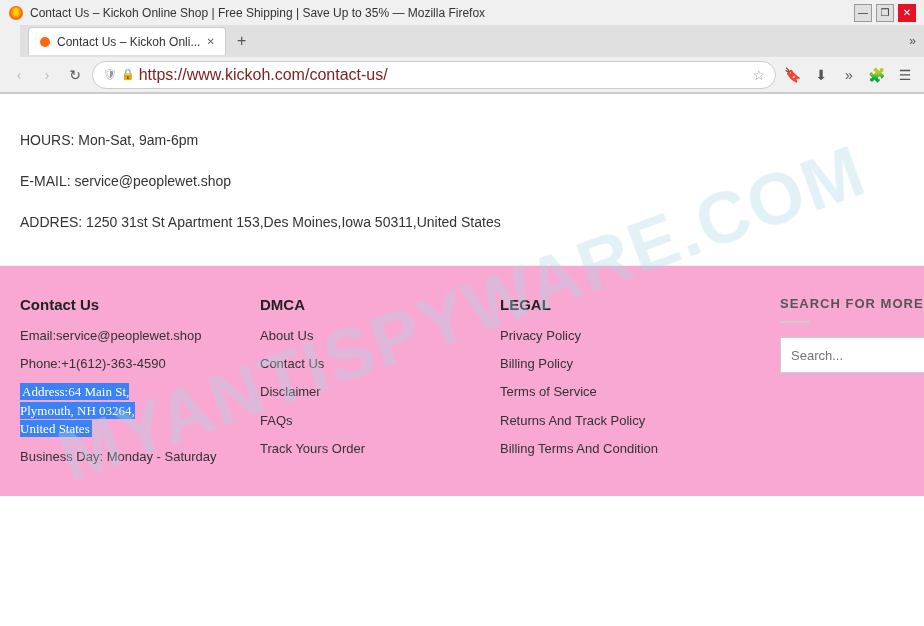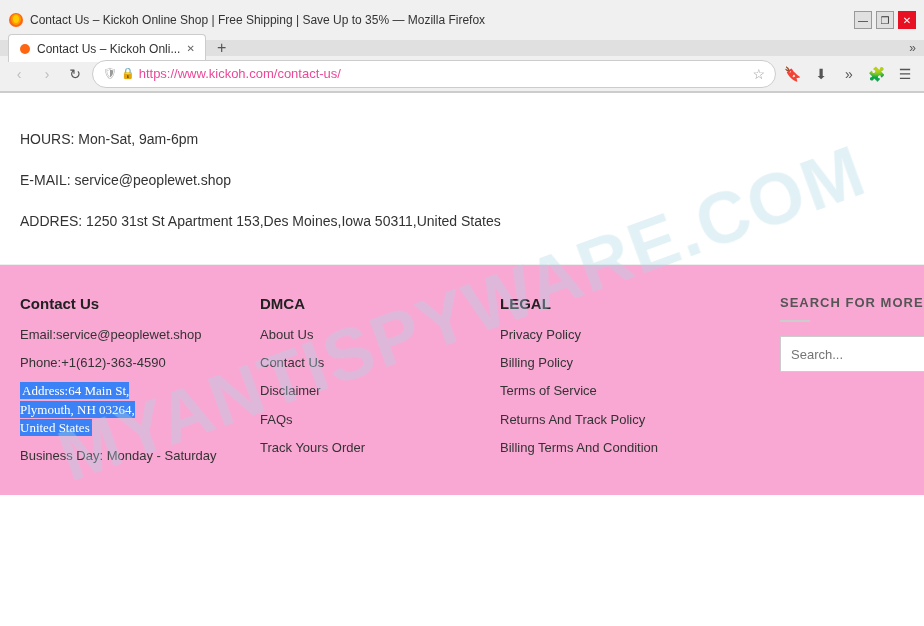--- a/index.html
+++ b/index.html
@@ -9,21 +9,21 @@
     .browser-chrome {
       background: #f0f0f0;
       border-bottom: 1px solid #ccc;
       user-select: none;
     }
     .title-bar {
       display: flex;
       align-items: center;
       padding: 0 8px;
       background: #f0f0f0;
-      height: 40px;
+      height: 25px;
       justify-content: space-between;
     }
     .title-bar-left {
       display: flex;
       align-items: center;
       gap: 6px;
     }
     .title-text {
       font-size: 12px;
       color: #333;
@@ -44,22 +44,23 @@
       cursor: pointer;
     }
     .win-btn.close { background: #e81123; color: #fff; border-color: #e81123; }
 
     
     .tab-bar {
       display: flex;
       align-items: center;
       background: #e0e0e0;
       padding: 0 8px;
-      height: 16px;
+      height: 32px;
       gap: 4px;
+      margin-left: 20px;
     }
     .tab {
       display: flex;
       align-items: center;
       background: #fff;
       border: 1px solid #ccc;
       border-bottom: none;
       padding: 4px 10px;
       font-size: 12px;
       height: 28px;
@@ -116,21 +117,21 @@
       align-items: center;
       background: #fff;
       border: 1px solid #ccc;
       border-radius: 20px;
       padding: 3px 10px;
       height: 28px;
       gap: 4px;
     }
     .url-bar .shield { color: #999; font-size: 11px; }
     .url-bar .lock { color: #999; font-size: 11px; }
-    .url-text { font-size: 13px; color: #ec4899; flex: 1; }
+    .url-text { font-size: 16px; color: #7f1d1d; flex: 1; }
     .url-star { color: #999; font-size: 14px; }
     .toolbar-icons {
       display: flex;
       align-items: center;
       gap: 6px;
     }
     .toolbar-icon {
       width: 22px;
       height: 22px;
       display: flex;

